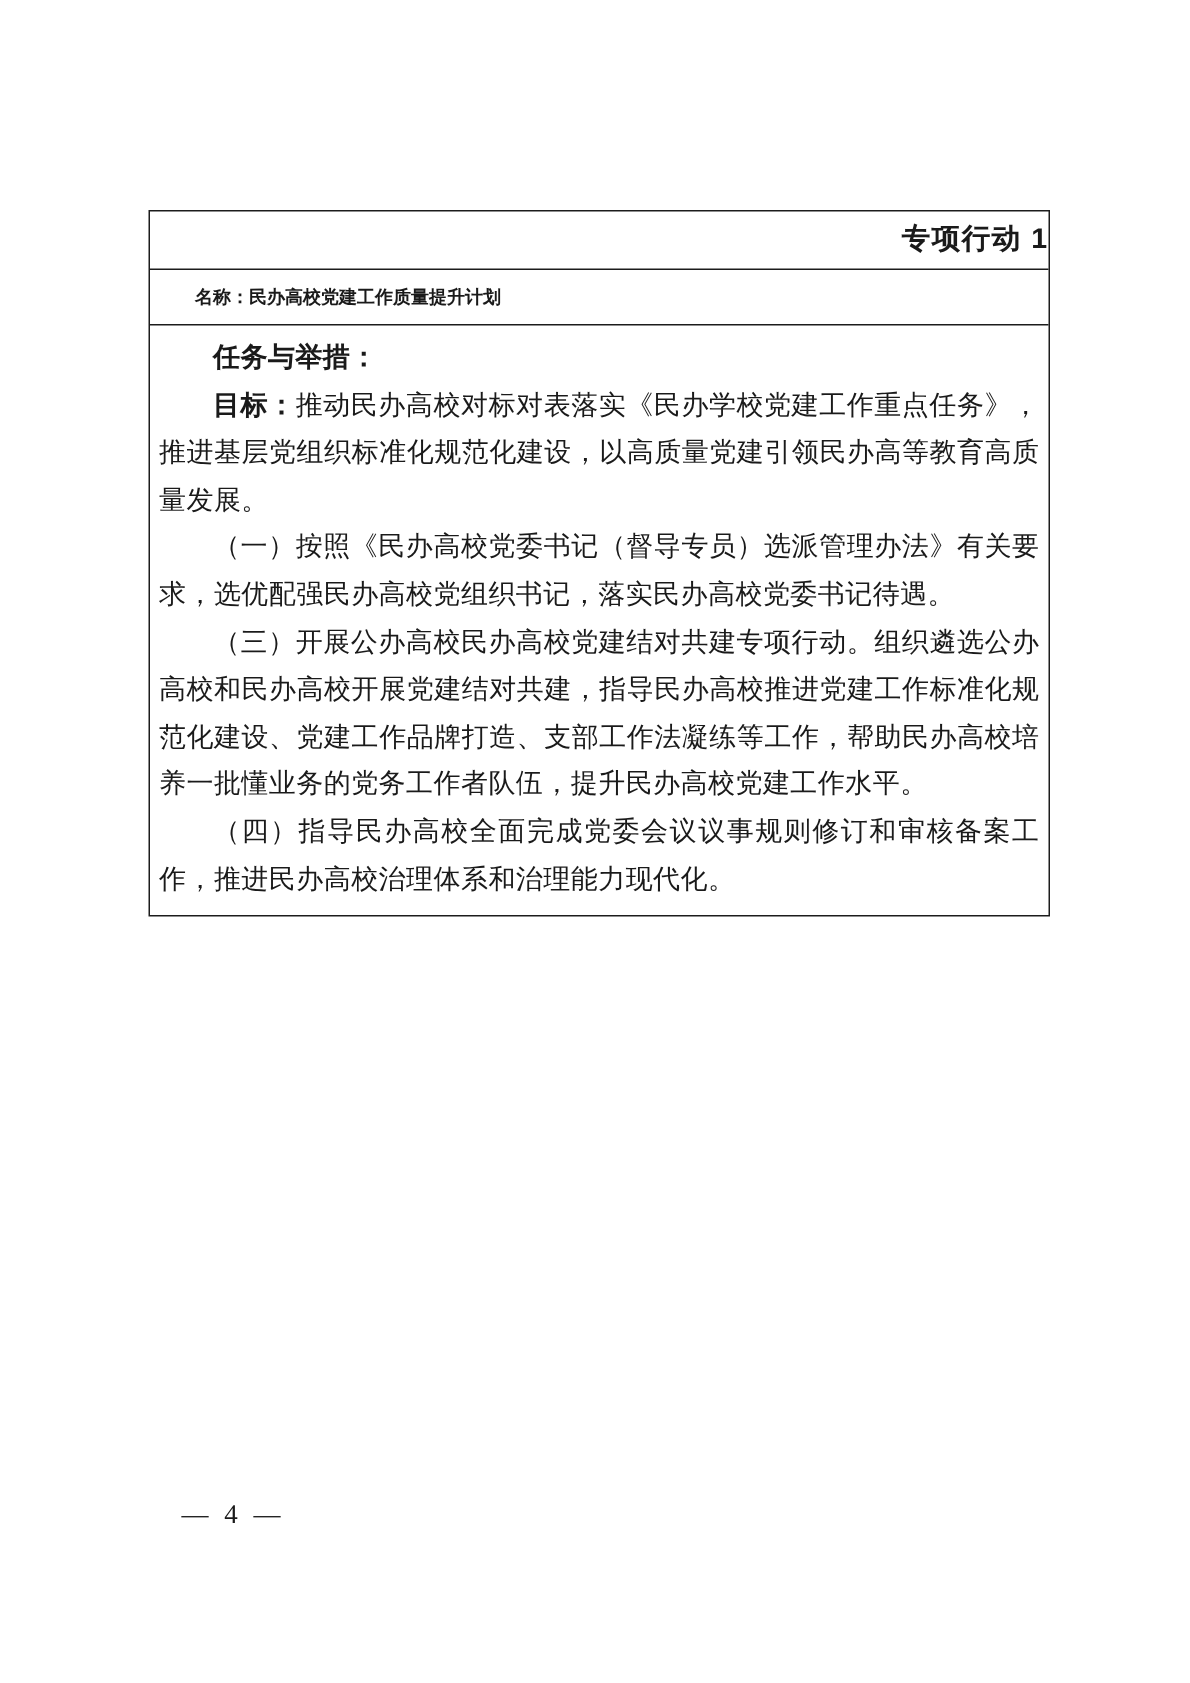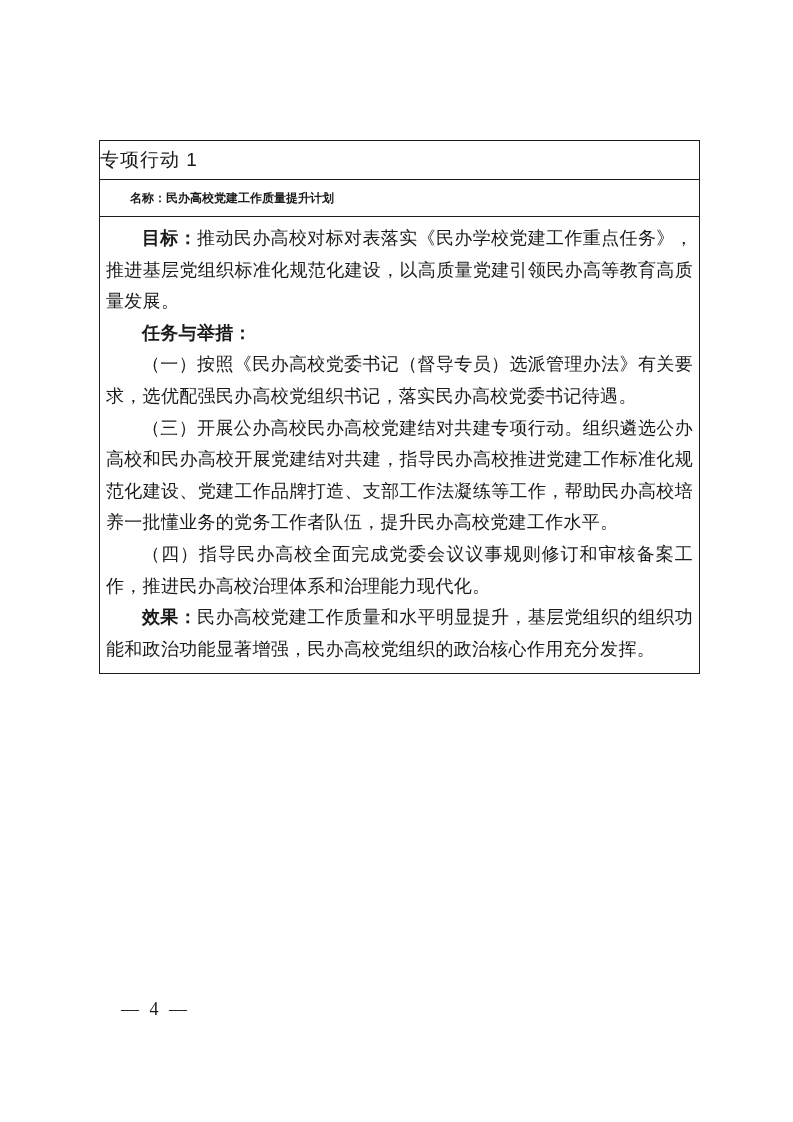--- a/index.html
+++ b/index.html
@@ -26,23 +26,23 @@
     left: 99px;
     top: 140px;
     width: 601px;
     border: 1.6px solid #1c1c1c;
     box-sizing: border-box;
     background: #ffffff;
   }
   .row-header {
     height: 38px;
     line-height: 38px;
-    text-align: left;
+    text-align: right;
     font-family: "Liberation Sans", sans-serif;
-    font-weight: normal;
+    font-weight: bold;
     font-size: 19px;
     border-bottom: 1.6px solid #1c1c1c;
     letter-spacing: 1px;
   }
   .row-name {
     height: 36px;
     line-height: 36px;
     border-bottom: 1.6px solid #1c1c1c;
     font-family: "Liberation Sans", sans-serif;
     font-weight: bold;
@@ -101,30 +101,27 @@
 
   <section class="action-box">
     <div class="row-header">
       <span>专项行动 1</span>
     </div>
     <div class="row-name">
       <span class="lbl">名称：</span><span>民办高校党建工作质量提升计划</span>
     </div>
     <div class="row-body">
       <p class="para">
-        <span class="lbl">目标：</span><span>推动民办高校对标对表落实《民办学校党建工作重点任务》，推进基层党组织标准化规范化建设，以高质量党建引领民办高等教育高质量发展。</span>
+        <span class="lbl">任务与举措：</span>
       </p>
       <p class="para">
-        <span class="lbl">任务与举措：</span>
+        <span class="lbl">目标：</span><span>推动民办高校对标对表落实《民办学校党建工作重点任务》，推进基层党组织标准化规范化建设，以高质量党建引领民办高等教育高质量发展。</span>
       </p>
       <p class="para">（一）按照《民办高校党委书记（督导专员）选派管理办法》有关要求，选优配强民办高校党组织书记，落实民办高校党委书记待遇。</p>
       <p class="para">（三）开展公办高校民办高校党建结对共建专项行动。组织遴选公办高校和民办高校开展党建结对共建，指导民办高校推进党建工作标准化规范化建设、党建工作品牌打造、支部工作法凝练等工作，帮助民办高校培养一批懂业务的党务工作者队伍，提升民办高校党建工作水平。</p>
       <p class="para">（四）指导民办高校全面完成党委会议议事规则修订和审核备案工作，推进民办高校治理体系和治理能力现代化。</p>
-      <p class="para">
-        <span class="lbl">效果：</span><span>民办高校党建工作质量和水平明显提升，基层党组织的组织功能和政治功能显著增强，民办高校党组织的政治核心作用充分发挥。</span>
-      </p>
     </div>
   </section>
 
 
   <div class="page-number">— 4 —</div>
 
 </div>
 
 </body></html>

